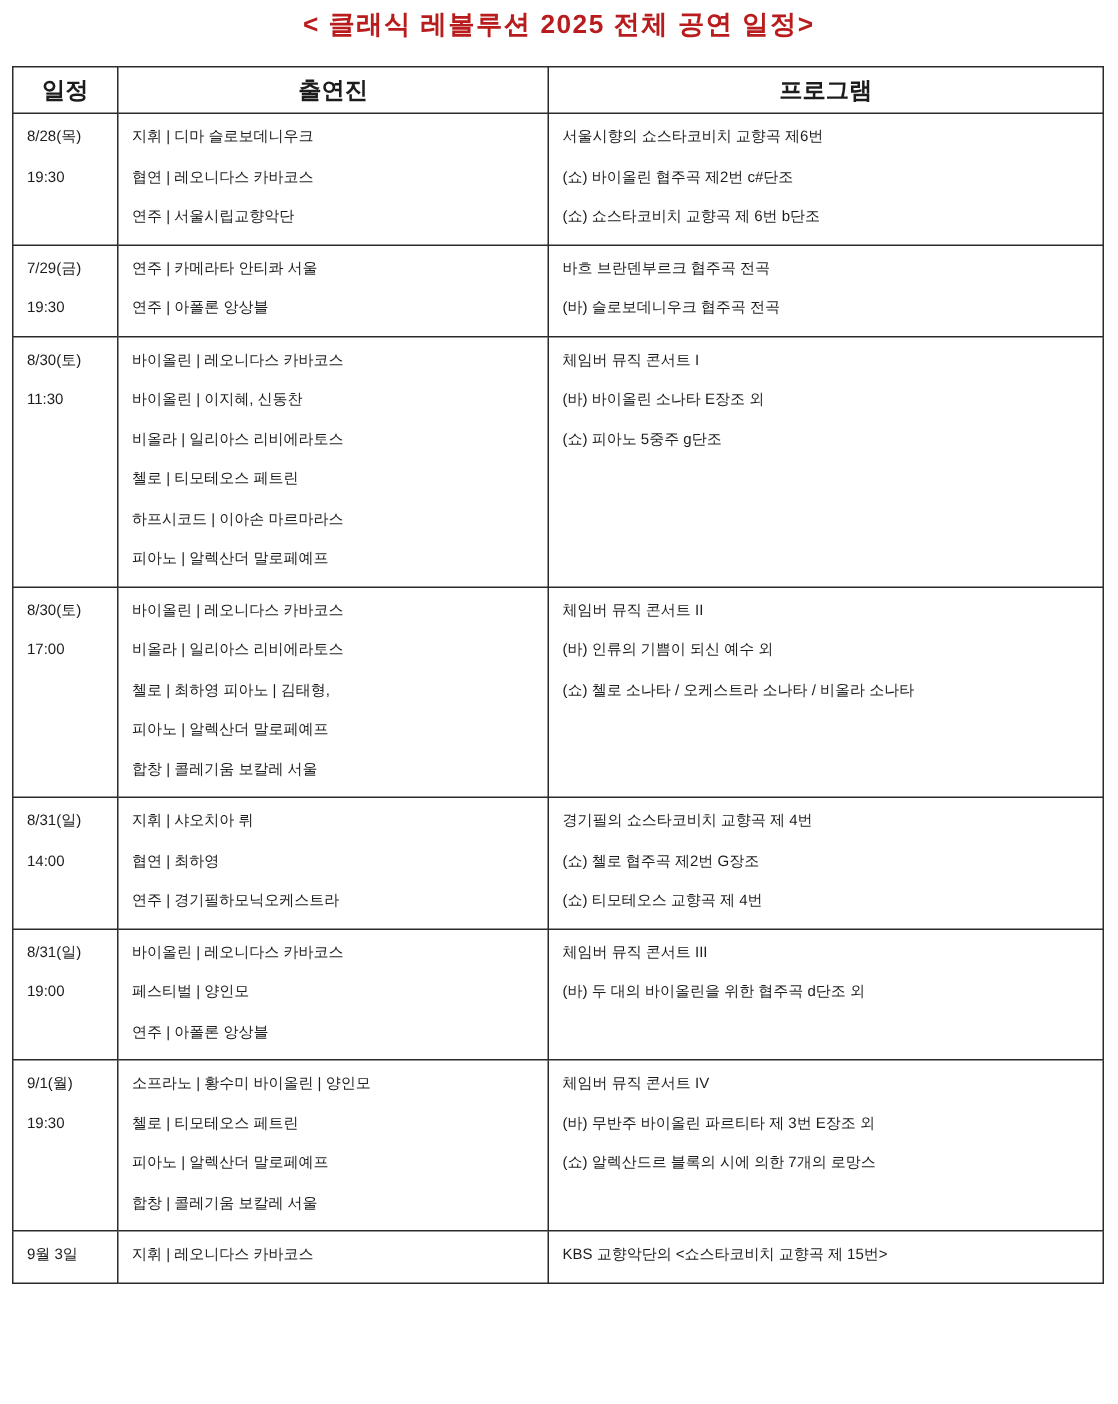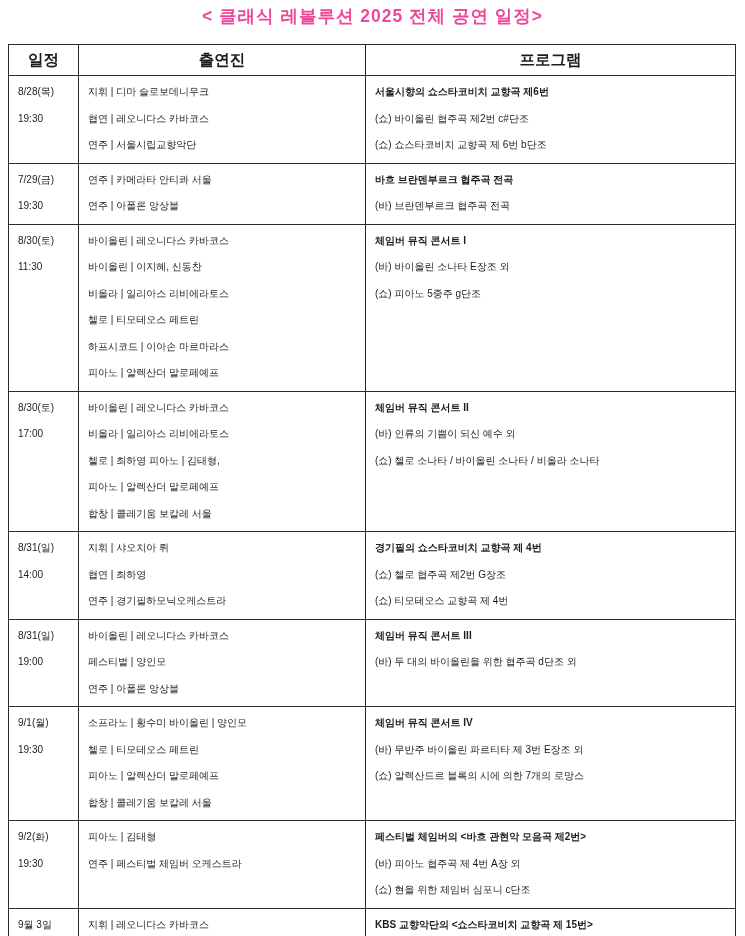--- a/index.html
+++ b/index.html
@@ -9,21 +9,21 @@
     color: #1c1c1c;
   }
   .page {
     width: 745px;
     height: 936px;
     background: #ffffff;
     overflow: hidden;
   }
   .title {
     text-align: center;
-    color: #ec4899;
+    color: #b91c1c;
     font-size: 17.5px;
     font-weight: bold;
     letter-spacing: 1px;
     padding-top: 4px;
     margin-bottom: 16px;
   }
   table.schedule {
     border-collapse: collapse;
     table-layout: fixed;
     width: 727px;
@@ -41,21 +41,21 @@
     padding: 5px 2px 4px 2px;
     height: 30px;
     margin-top: 23px;
   }
   col.c-schedule { width: 70px; }
   col.c-cast     { width: 287px; }
   col.c-program  { width: 370px; }
   td.cell { padding: 3px 8px 4px 9px; font-size: 10px; }
   td.cell .line { line-height: 26.5px; white-space: nowrap; }
   td.cell-program .line { white-space: normal; }
-  .program-title { font-weight: bold; }
+  .program-title { font-weight: normal; }
 </style>
 </head>
 <body>
 
 <div class="page">
   <div class="title">&lt; 클래식 레볼루션 2025 전체 공연 일정&gt;</div>
 
   <table class="schedule">
     <colgroup>
       <col class="c-schedule">
@@ -90,21 +90,21 @@
           <td class="cell cell-schedule">
             <div class="line">7/29(금)</div>
             <div class="line">19:30</div>
           </td>
           <td class="cell cell-cast">
             <div class="line">연주 | 카메라타 안티콰 서울</div>
             <div class="line">연주 | 아폴론 앙상블</div>
           </td>
           <td class="cell cell-program">
             <div class="line program-title">바흐 브란덴부르크 협주곡 전곡</div>
-            <div class="line">(바) 브란덴부르크 협주곡 전곡</div>
+            <div class="line">(바) 슬로보데니우크 협주곡 전곡</div>
           </td>
         </tr>
         <tr>
           <td class="cell cell-schedule">
             <div class="line">8/30(토)</div>
             <div class="line">11:30</div>
           </td>
           <td class="cell cell-cast">
             <div class="line">바이올린 | 레오니다스 카바코스</div>
             <div class="line">바이올린 | 이지혜, 신동찬</div>
@@ -127,21 +127,21 @@
           <td class="cell cell-cast">
             <div class="line">바이올린 | 레오니다스 카바코스</div>
             <div class="line">비올라 | 일리아스 리비에라토스</div>
             <div class="line">첼로 | 최하영 피아노 | 김태형,</div>
             <div class="line">피아노 | 알렉산더 말로페예프</div>
             <div class="line">합창 | 콜레기움 보칼레 서울</div>
           </td>
           <td class="cell cell-program">
             <div class="line program-title">체임버 뮤직 콘서트 II</div>
             <div class="line">(바) 인류의 기쁨이 되신 예수 외</div>
-            <div class="line">(쇼) 첼로 소나타 / 바이올린 소나타 / 비올라 소나타</div>
+            <div class="line">(쇼) 첼로 소나타 / 오케스트라 소나타 / 비올라 소나타</div>
           </td>
         </tr>
         <tr>
           <td class="cell cell-schedule">
             <div class="line">8/31(일)</div>
             <div class="line">14:00</div>
           </td>
           <td class="cell cell-cast">
             <div class="line">지휘 | 샤오치아 뤼</div>
             <div class="line">협연 | 최하영</div>
@@ -176,35 +176,20 @@
           <td class="cell cell-cast">
             <div class="line">소프라노 | 황수미 바이올린 | 양인모</div>
             <div class="line">첼로 | 티모테오스 페트린</div>
             <div class="line">피아노 | 알렉산더 말로페예프</div>
             <div class="line">합창 | 콜레기움 보칼레 서울</div>
           </td>
           <td class="cell cell-program">
             <div class="line program-title">체임버 뮤직 콘서트 IV</div>
             <div class="line">(바) 무반주 바이올린 파르티타 제 3번 E장조 외</div>
             <div class="line">(쇼) 알렉산드르 블록의 시에 의한 7개의 로망스</div>
-          </td>
-        </tr>
-        <tr>
-          <td class="cell cell-schedule">
-            <div class="line">9/2(화)</div>
-            <div class="line">19:30</div>
-          </td>
-          <td class="cell cell-cast">
-            <div class="line">피아노 | 김태형</div>
-            <div class="line">연주 | 페스티벌 체임버 오케스트라</div>
-          </td>
-          <td class="cell cell-program">
-            <div class="line program-title">페스티벌 체임버의 &lt;바흐 관현악 모음곡 제2번&gt;</div>
-            <div class="line">(바) 피아노 협주곡 제 4번 A장 외</div>
-            <div class="line">(쇼) 현을 위한 체임버 심포니 c단조</div>
           </td>
         </tr>
         <tr>
           <td class="cell cell-schedule">
             <div class="line">9월 3일</div>
           </td>
           <td class="cell cell-cast">
             <div class="line">지휘 | 레오니다스 카바코스</div>
           </td>
           <td class="cell cell-program">

